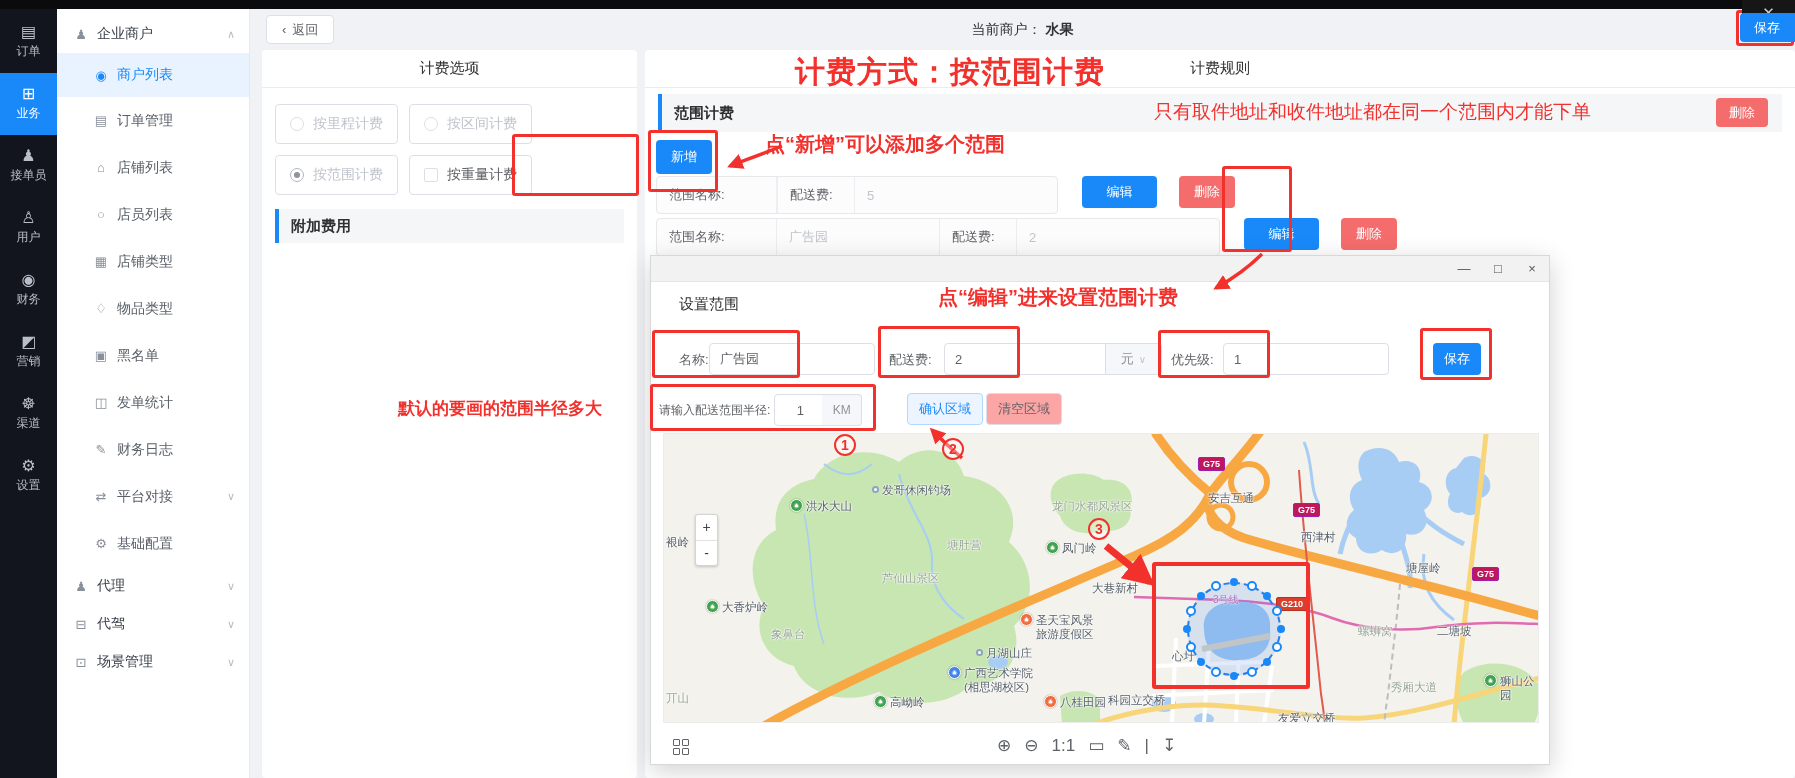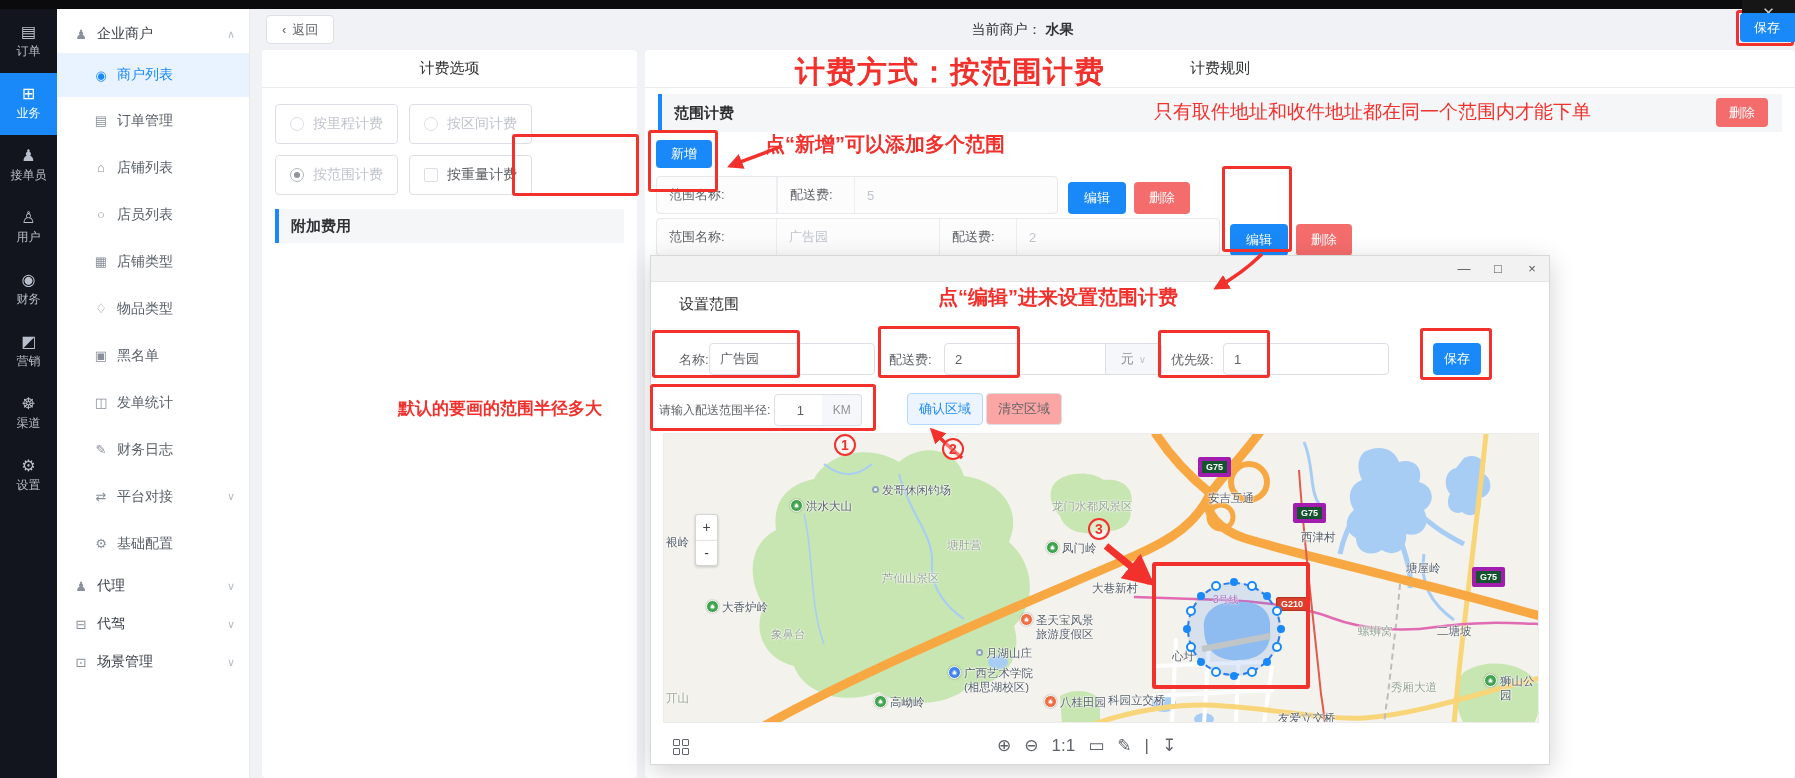--- a/index.html
+++ b/index.html
@@ -46,32 +46,32 @@
   .ob .mark { width:14px; height:14px; border:1px solid #dcdfe6; background:#fff; flex:none; }
   .ob.radio .mark { border-radius:50%; }
   .ob.check .mark { border-radius:2px; }
   .ob.checked .mark { position:relative; border-color:#b3b7bd; }
   .ob.checked .mark::after { content:""; position:absolute; left:3px; top:3px; width:6px; height:6px; border-radius:50%; background:#8f939a; }
 
   
   .band2 { margin:6px 13px 0; height:38px; }
   .band-note { position:absolute; left:492px; top:5px; font-weight:normal; font-size:19px; color:#f2312d; white-space:nowrap; }
   .del-band { position:absolute; right:14px; top:4px; width:52px; height:29px; background:#f56c6c; color:#fff; border:none; border-radius:4px; font-size:13px; cursor:pointer; }
-  .add-btn { position:absolute; left:11px; top:90px; width:56px; height:28px; background:#1989fa; color:#fff; border:none; border-radius:4px; font-size:13px; cursor:pointer; }
+  .add-btn { position:absolute; left:11px; top:90px; width:56px; height:34px; background:#1989fa; color:#fff; border:none; border-radius:4px; font-size:13px; cursor:pointer; }
   .rows { position:absolute; left:11px; top:126px; display:flex; flex-direction:column; gap:4px; }
-  .rrow { display:flex; align-items:flex-end; }
+  .rrow { display:flex; align-items:flex-start;gap:14px; }
   .rbox { display:flex; height:38px; border:1px solid #e6e8ec; background:#fcfcfd; border-radius:4px; overflow:hidden; }
   .rcell { display:flex; align-items:center; padding:0 12px; font-size:13px; }
   .rlab { width:120px; color:#606266; border-right:1px solid #eceef1; }
   .rval1 { width:162px; }
   .rlab2 { width:78px; color:#606266; border-left:1px solid #eceef1; border-right:1px solid #eceef1; }
   .rval2 { width:202px; }
   .rcell input { border:none; outline:none; background:transparent; color:#c0c4cc; font-size:13px; width:100%; }
   .row-btn { height:32px; border:none; border-radius:4px; color:#fff; font-size:13px; cursor:pointer; }
-  .edit-btn { width:58px; background:#1989fa; margin-left:10px; }
+  .edit-btn { width:75px; background:#1989fa; margin-left:10px; }
   .del-btn { width:56px; background:#f56c6c; margin-left:8px; }
 
   
   .modal { position:absolute; left:650px; top:255px; width:900px; height:510px; background:#fff; border:1px solid #d8d8d8; box-shadow:0 6px 24px rgba(0,0,0,.18); z-index:10; }
   .mtitlebar { height:26px; background:#f2f2f3; border-bottom:1px solid #e4e4e6; display:flex; justify-content:flex-end; align-items:center; }
   .wbtn { width:34px; height:26px; display:flex; align-items:center; justify-content:center; color:#555; font-size:13px; cursor:pointer; }
   .mhead { padding:13px 0 0 28px; font-size:15px; color:#303133; }
   .mform { position:absolute; left:0; top:0; width:100%; }
   .f-label { position:absolute; font-size:13px; color:#606266; }
   .f-input { position:absolute; height:32px; border:1px solid #dcdfe6; border-radius:4px; background:#fff; display:flex; align-items:center; }
@@ -95,21 +95,21 @@
   .mlabel.faint { color:#97a595; }
   .mlabel.metro { color:#c969ad; font-size:10px; }
   .mk { width:13px; height:13px; border-radius:50%; border:1.5px solid #fff; box-shadow:0 0 2px rgba(0,0,0,.35); flex:none; display:flex; align-items:center; justify-content:center; font-size:6px; color:#fff; margin-top:-1px; }
   .mk.green { background:#3ea34c; }
   .mk.red { background:#f06b3f; }
   .mk.blue { background:#3f83f0; }
   .mk.dot { width:7px; height:7px; background:#fff; border:2px solid #8ea3bd; box-shadow:none; margin-top:2px; }
   .mk.dot::after { content:""; }
   .mk.green::after, .mk.red::after, .mk.blue::after { content:"▲"; }
   .badge { position:absolute; font-size:9px; font-weight:bold; color:#fff; padding:1px 4px; border-radius:2px; z-index:3; }
-  .badge.g75 { background:#14532d; border:4px solid #a21caf; }
+  .badge.g75 { background:#be185d; border:1px solid #a21caf; }
   .badge.g210 { background:#d8402c; border:1px solid #b33322; }
   .zoomctl { position:absolute; left:31px; top:80px; width:23px; height:52px; background:#fff; border:1px solid #d4d4d4; border-radius:3px; box-shadow:0 1px 3px rgba(0,0,0,.2); z-index:4; display:flex; flex-direction:column; }
   .zoomctl span { flex:1; display:flex; align-items:center; justify-content:center; font-size:14px; color:#444; cursor:pointer; }
   .zoomctl span:first-child { border-bottom:1px solid #e2e2e2; }
   .sel-circle { position:absolute; left:523px; top:148px; width:94px; height:94px; border:2px dashed #2b7de9; border-radius:50%; background:rgba(66,133,244,.16); z-index:4; }
   .handle { position:absolute; border-radius:50%; z-index:5; }
   .handle.solid { width:8px; height:8px; background:#1989fa; }
   .handle.hollow { width:10px; height:10px; background:#fff; border:2px solid #1989fa; }
 
   

